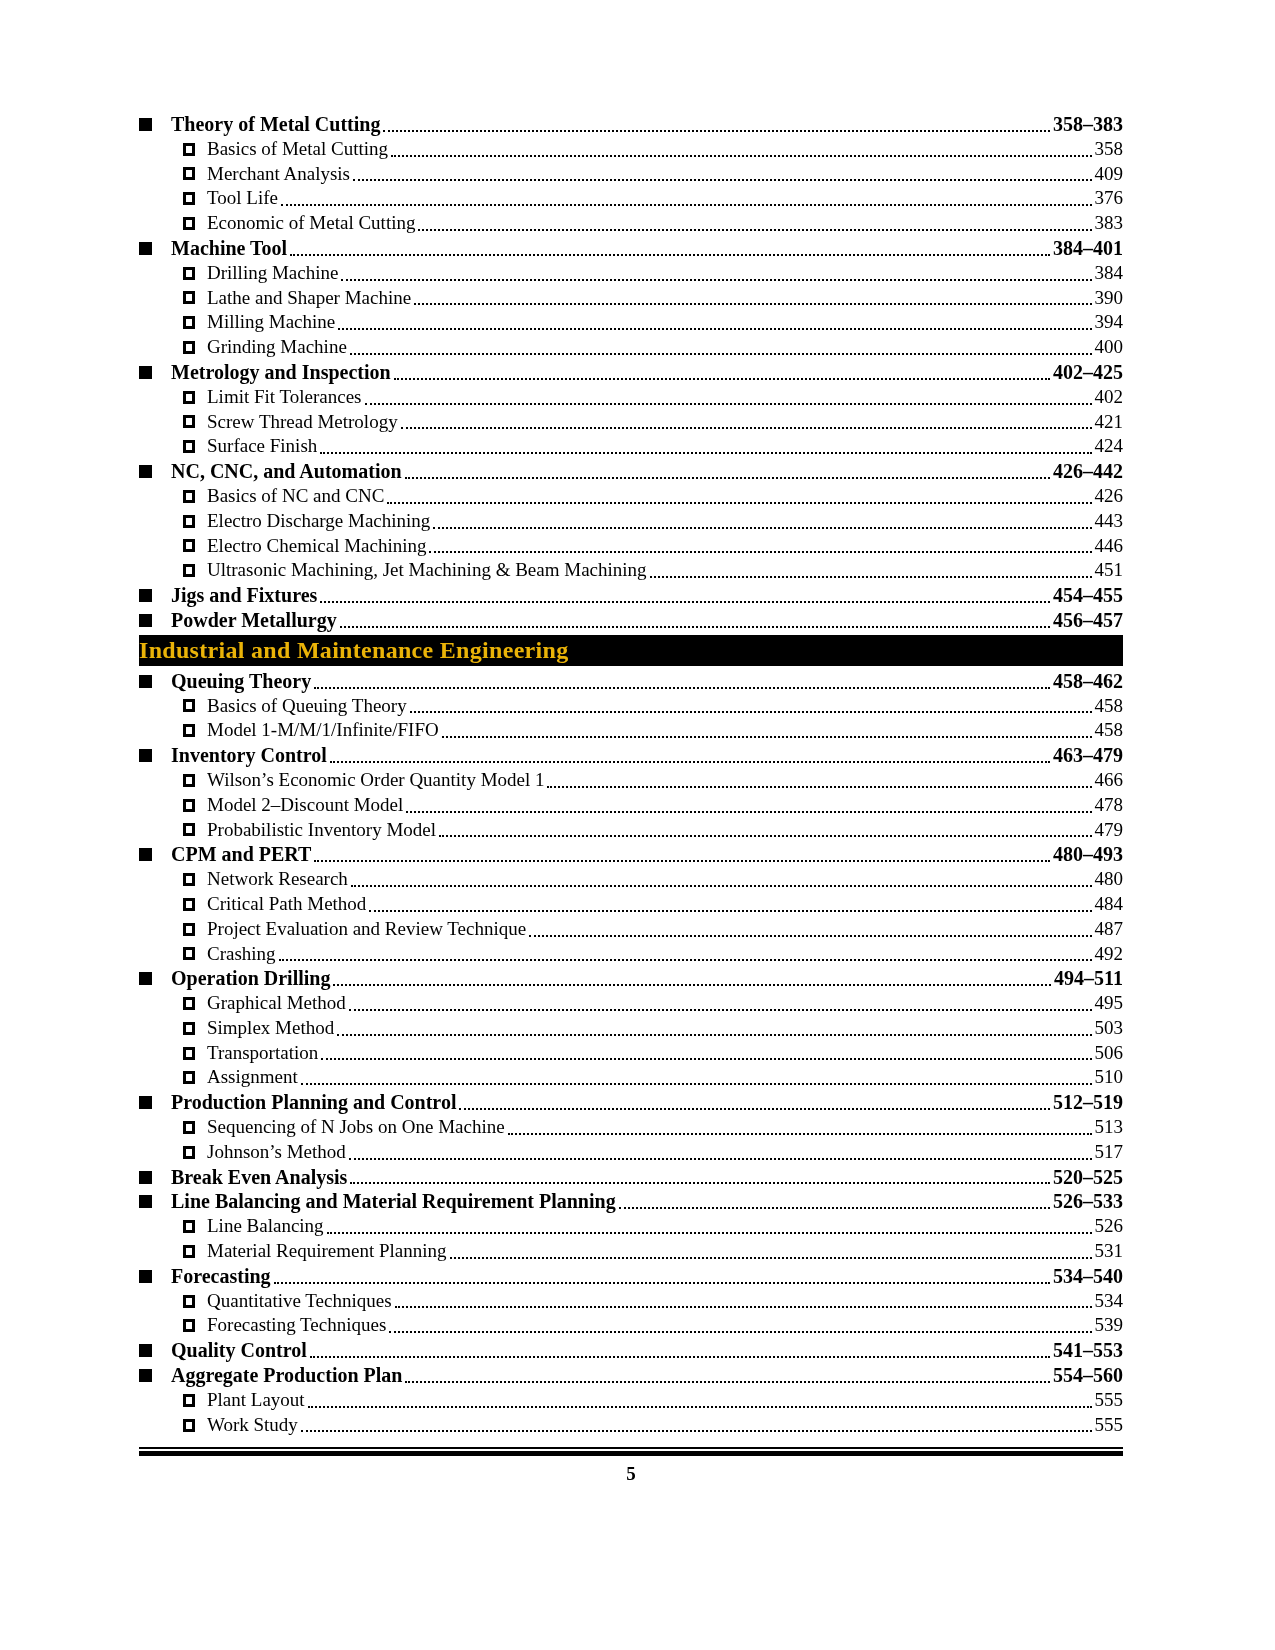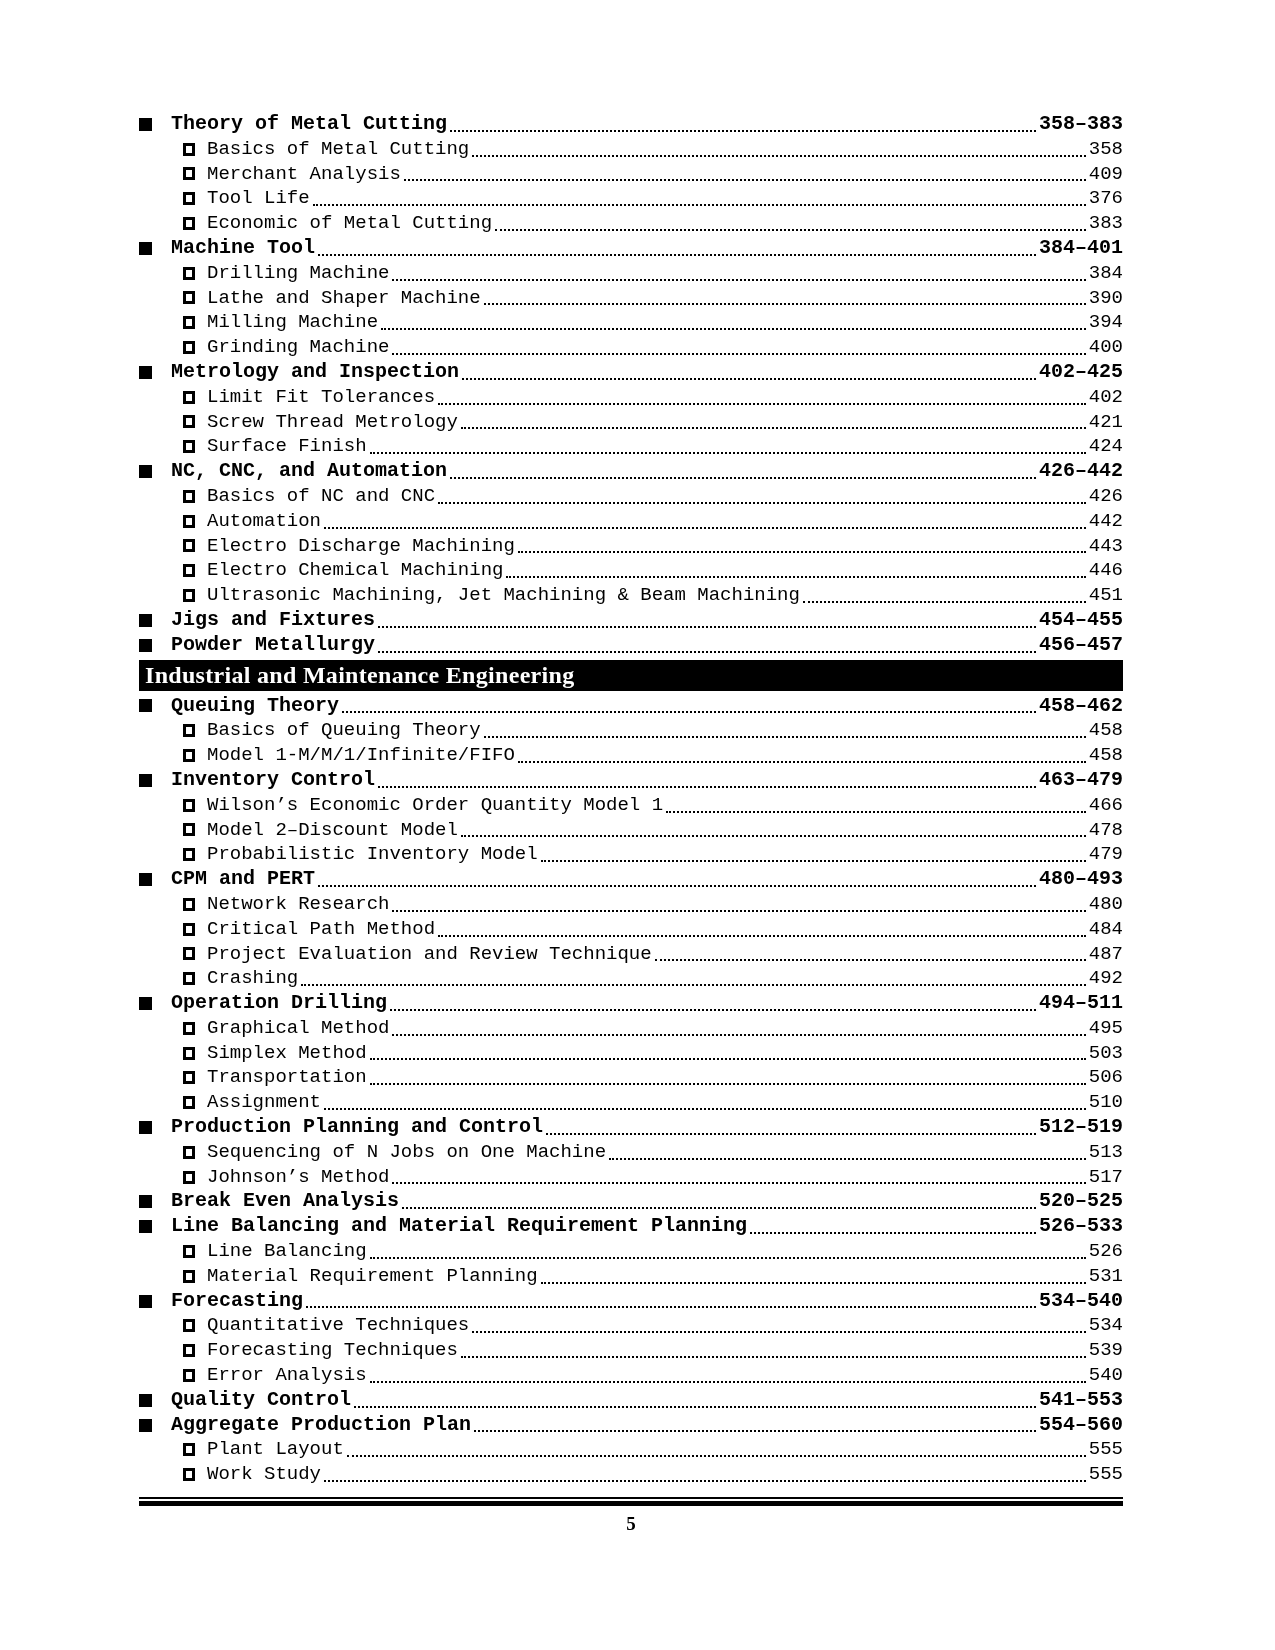--- a/index.html
+++ b/index.html
@@ -13,21 +13,20 @@
     color:#000;
     overflow:hidden;
   }
   .toc { width:100%; }
   .row {
     display:flex;
     height:24.8px;
     line-height:24.8px;
     white-space:nowrap;
     align-items:flex-start;
-    font-family:Liberation Mono, monospace;
   }
   .row.l1 { font-weight:bold; font-size:20px; }
   .row.l2 { font-size:19px; padding-left:44px; }
   .bullet1 {
     flex:none; width:13px; height:13px; background:#000;
     align-self:center; margin-right:19px;
   }
   .bullet2 {
     flex:none; width:6px; height:7px; background:#fff;
     border:3px solid #000;
@@ -37,26 +36,25 @@
   .leader {
     flex:1 1 auto;
     min-width:12px;
     align-self:flex-end;
     border-bottom:2.4px dotted #000;
     margin:0 3px 5px 3px;
   }
   .pages { flex:none; }
   .banner {
     background:#000;
-    color:#ffffff;
+    color:#eab308;
     font-weight:bold;
     font-size:24px;
     height:31px;
     line-height:31px;
-    padding-left:6px;
     margin:2px 0 3px 0;
     letter-spacing:0.3px;
   }
   .bottom-rule {
     margin-top:10px;
     height:2px;
     border-top:2px solid #000;
     border-bottom:5px solid #000;
   }
   .footer-num {
@@ -162,26 +160,20 @@
         <span class="pages">426–442</span>
       </div>
       <div class="row l2">
         <span class="bullet2"></span>
         <span class="title">Basics of NC and CNC</span>
         <span class="leader"></span>
         <span class="pages">426</span>
       </div>
       <div class="row l2">
         <span class="bullet2"></span>
-        <span class="title">Automation</span>
-        <span class="leader"></span>
-        <span class="pages">442</span>
-      </div>
-      <div class="row l2">
-        <span class="bullet2"></span>
         <span class="title">Electro Discharge Machining</span>
         <span class="leader"></span>
         <span class="pages">443</span>
       </div>
       <div class="row l2">
         <span class="bullet2"></span>
         <span class="title">Electro Chemical Machining</span>
         <span class="leader"></span>
         <span class="pages">446</span>
       </div>
@@ -358,26 +350,20 @@
         <span class="bullet2"></span>
         <span class="title">Quantitative Techniques</span>
         <span class="leader"></span>
         <span class="pages">534</span>
       </div>
       <div class="row l2">
         <span class="bullet2"></span>
         <span class="title">Forecasting Techniques</span>
         <span class="leader"></span>
         <span class="pages">539</span>
-      </div>
-      <div class="row l2">
-        <span class="bullet2"></span>
-        <span class="title">Error Analysis</span>
-        <span class="leader"></span>
-        <span class="pages">540</span>
       </div>
       <div class="row l1">
         <span class="bullet1"></span>
         <span class="title">Quality Control</span>
         <span class="leader"></span>
         <span class="pages">541–553</span>
       </div>
       <div class="row l1">
         <span class="bullet1"></span>
         <span class="title">Aggregate Production Plan</span>

